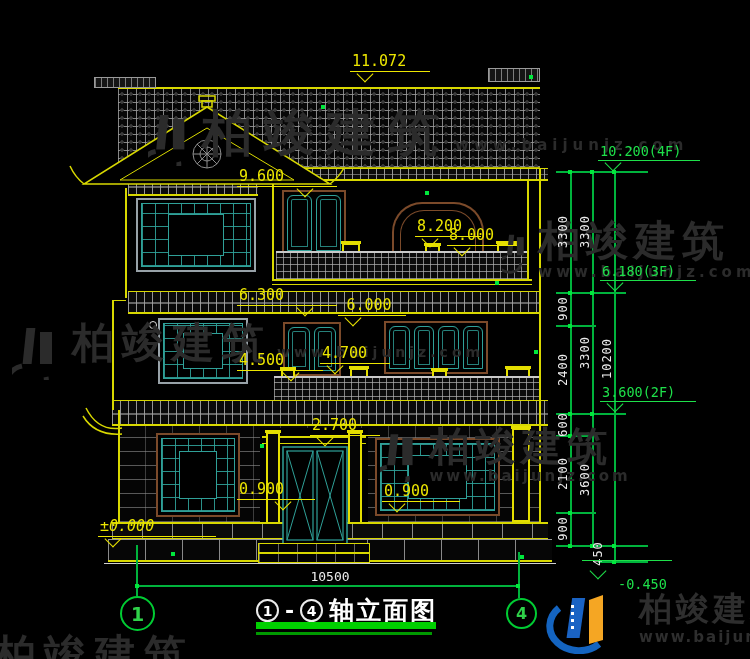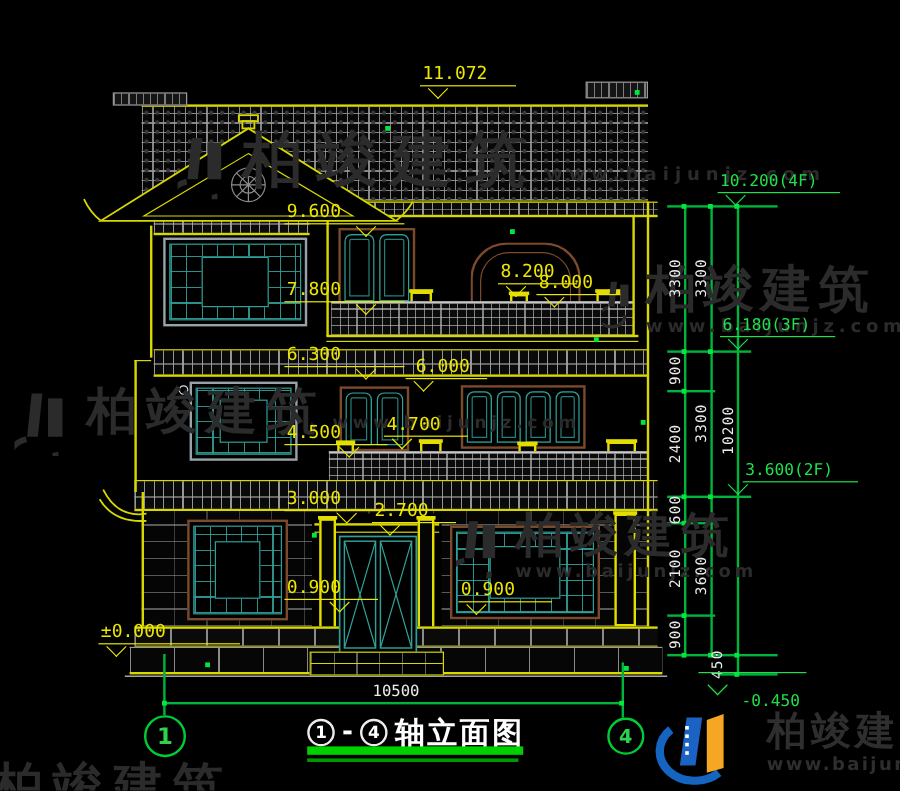--- a/index.html
+++ b/index.html
@@ -266,24 +266,20 @@
   </div>
 
   <div class="elev" style="left:350px;top:52px;">
     <span class="t" style="width:70px;">11.072</span>
       <span class="v"></span>
   </div>
   <div class="elev" style="left:237px;top:167px;">
     <span class="t" style="width:90px;">9.600</span>
       <span class="v" style="margin-left:62px;"></span>
   </div>
-  <div class="elev" style="left:237px;top:232px;">
-    <span class="t" style="width:90px;">7.800</span>
-      <span class="v" style="margin-left:62px;"></span>
-  </div>
   <div class="elev" style="left:415px;top:217px;">
     <span class="t" style="width:56px;">8.200</span>
       <span class="v"></span>
   </div>
   <div class="elev" style="left:447px;top:226px;">
     <span class="t" style="width:60px;">8.000</span>
       <span class="v"></span>
   </div>
   <div class="elev" style="left:237px;top:286px;">
     <span class="t" style="width:90px;">6.300</span>
@@ -294,37 +290,33 @@
       <span class="v"></span>
   </div>
   <div class="elev" style="left:237px;top:351px;">
     <span class="t" style="width:76px;">4.500</span>
       <span class="v" style="margin-left:48px;"></span>
   </div>
   <div class="elev" style="left:320px;top:344px;">
     <span class="t" style="width:60px;">4.700</span>
       <span class="v"></span>
   </div>
-  <div class="elev" style="left:237px;top:406px;">
-    <span class="t" style="width:74px;">3.000</span>
-      <span class="v" style="margin-left:46px;"></span>
-  </div>
   <div class="elev" style="left:310px;top:416px;">
     <span class="t" style="width:60px;">2.700</span>
       <span class="v"></span>
   </div>
   <div class="elev" style="left:237px;top:480px;">
     <span class="t" style="width:68px;">0.900</span>
       <span class="v" style="margin-left:40px;"></span>
   </div>
   <div class="elev" style="left:382px;top:482px;">
     <span class="t" style="width:68px;">0.900</span>
       <span class="v"></span>
   </div>
-  <div class="elev" style="left:82px;top:517px;">
+  <div class="elev" style="left:98px;top:517px;font-style:italic;">
     <span class="t" style="width:108px;">±0.000</span>
       <span class="v"></span>
   </div>
 
   <div class="vg" style="left:570px;top:172px;height:374px;"></div>
   <div class="vg" style="left:592px;top:172px;height:374px;"></div>
   <div class="vg" style="left:614px;top:172px;height:390px;"></div>
   <div class="hg" style="left:556px;top:171px;width:92px;"></div>
   <div class="hg" style="left:556px;top:292px;width:70px;"></div>
   <div class="hg" style="left:556px;top:325px;width:40px;"></div>
@@ -362,21 +354,21 @@
 
   <div class="elev green" style="left:598px;top:143px;">
     <span class="t" style="width:92px;">10.200(4F)</span>
       <span class="v"></span>
   </div>
   <div class="elev green" style="left:600px;top:263px;">
     <span class="t" style="width:86px;">6.180(3F)</span>
       <span class="v"></span>
   </div>
   <div class="elev green" style="left:600px;top:384px;">
-    <span class="t" style="width:86px;margin-left:19px;">3.600(2F)</span>
+    <span class="t" style="width:86px;">3.600(2F)</span>
       <span class="v"></span>
   </div>
   <div class="elev green inv" style="left:582px;top:560px;width:90px;">
     <span class="v"></span>
       <span class="t2">-0.450</span>
   </div>
 
   <div class="vg" style="left:136px;top:545px;height:51px;"></div>
   <div class="vg" style="left:518px;top:552px;height:46px;"></div>
   <div class="hg" style="left:137px;top:585px;width:382px;"></div>

